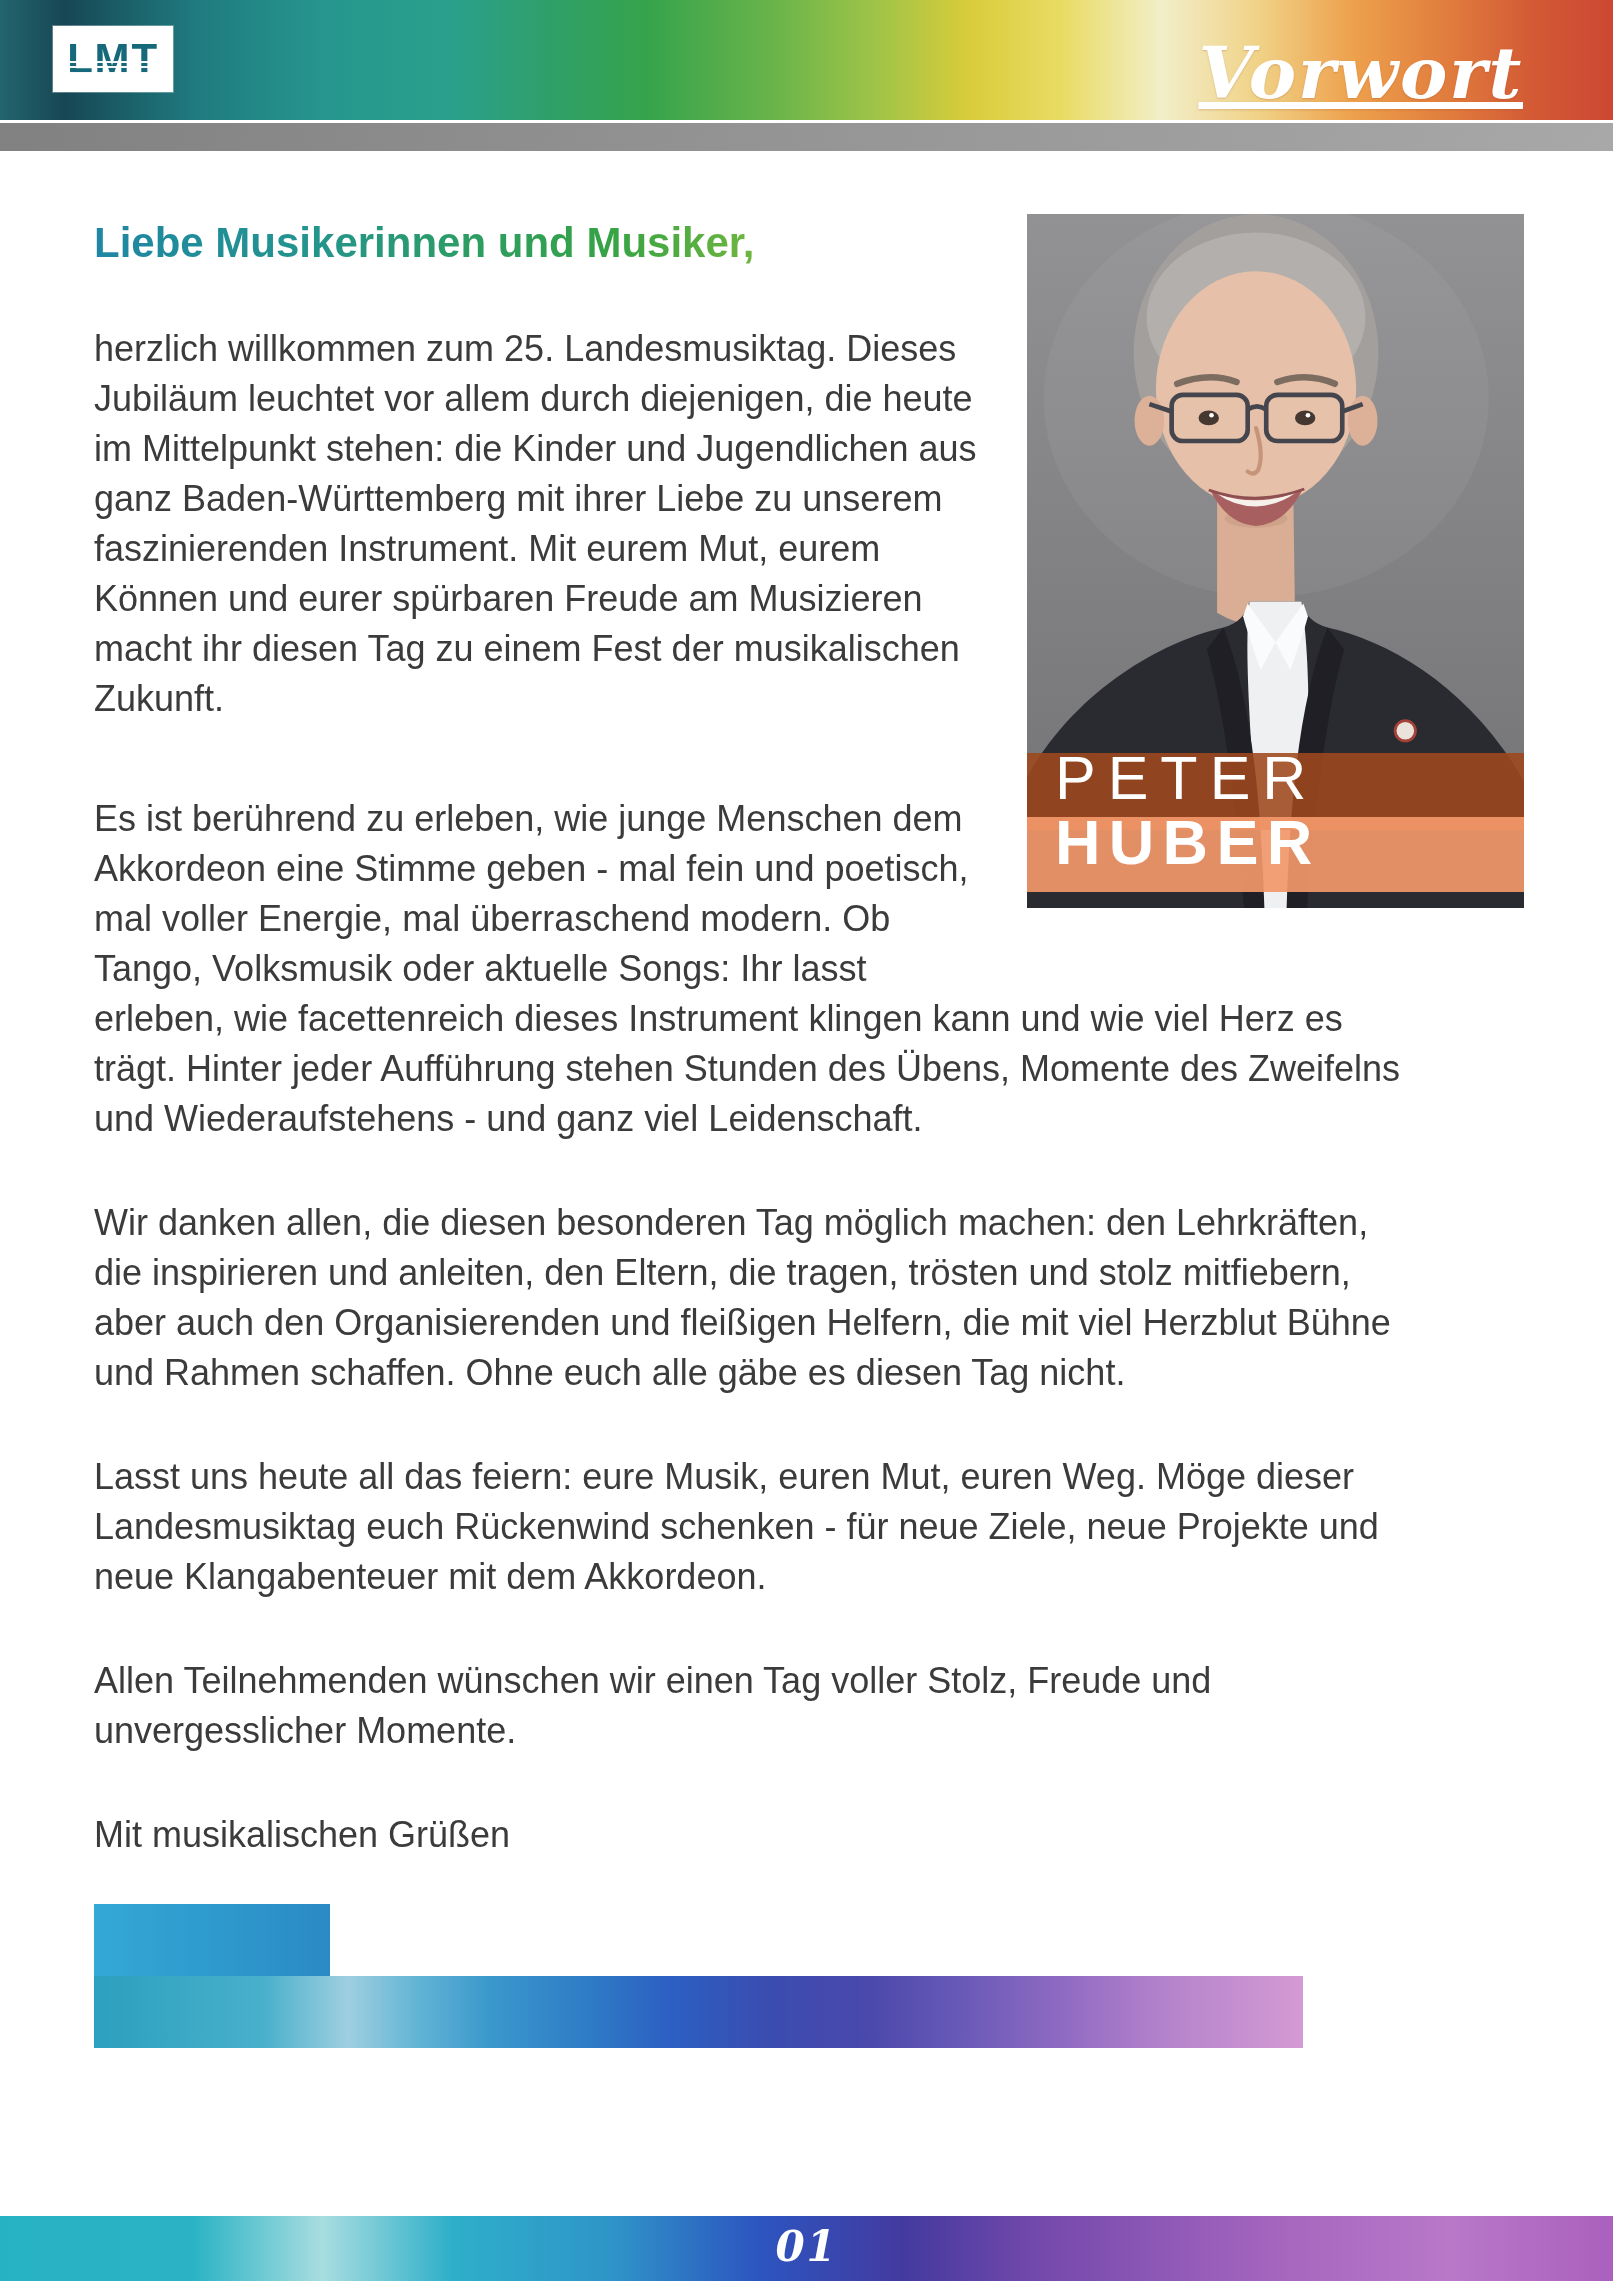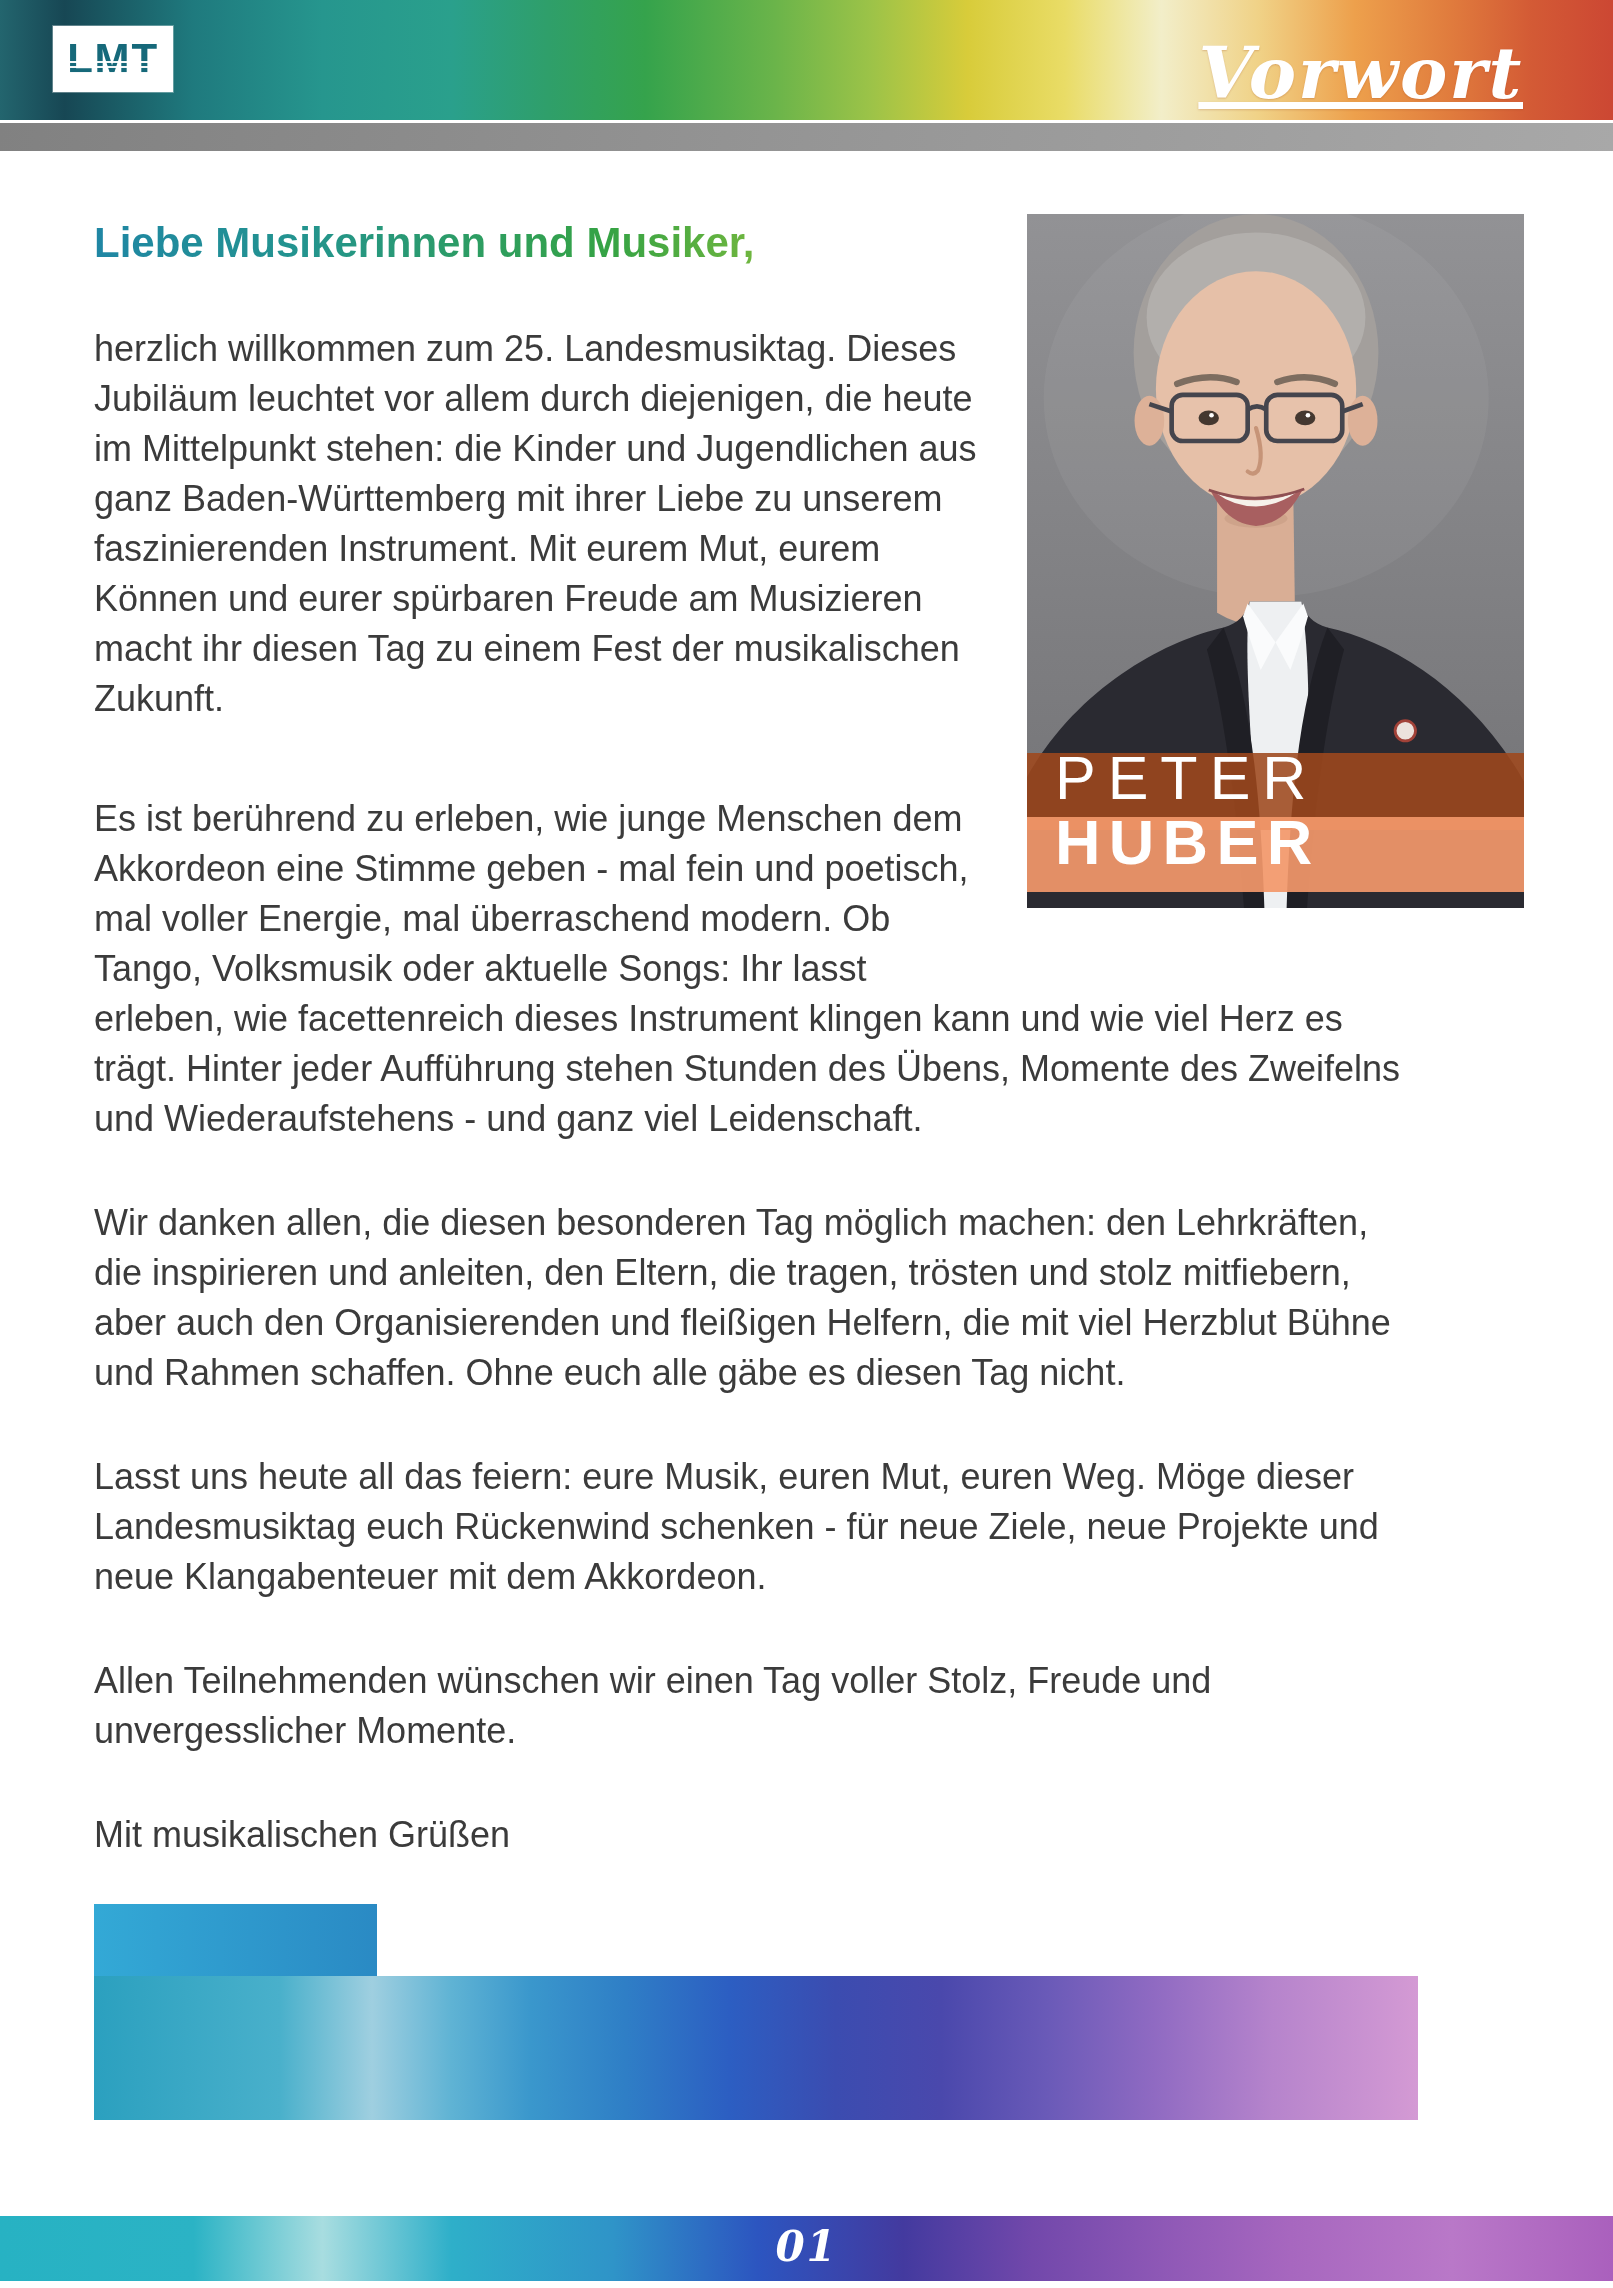--- a/index.html
+++ b/index.html
@@ -85,21 +85,21 @@
     display:inline-block;
     background:linear-gradient(90deg,#1f86a4 0%,#23948e 32%,#2d9d62 58%,#35a344 78%,#6fb63f 100%);
     -webkit-background-clip:text;background-clip:text;
     -webkit-text-fill-color:transparent;color:transparent;
   }
 
   .content p{margin:0 0 54px 0;}
   .content p.first-para{margin-top:52px;margin-bottom:70px;}
   .content p.closing{margin-bottom:15px;}
 
-  .signature{margin-top:44px;font-weight:bold;font-size:48px;line-height:72px;}
+  .signature{margin-top:44px;font-weight:bold;font-size:40px;line-height:72px;}
   .sig-name,.sig-role{
     display:inline-block;
     -webkit-background-clip:text;background-clip:text;
     -webkit-text-fill-color:transparent;color:transparent;
   }
   .sig-name{background:linear-gradient(90deg,#33a9d6 0%,#2a8ac4 100%);}
   .sig-role{background:linear-gradient(90deg,
       #2ba0bf 0%, #49b0cb 14%, #9fcfe0 21%, #5fb3d4 27%,
       #3a97cc 33%, #2f7fc6 40%, #2c5ec2 48%, #3b4cb0 56%,
       #4a48ac 64%, #6a5ab8 72%, #8f6ac2 80%, #b684cc 89%, #d49ad4 100%);}

